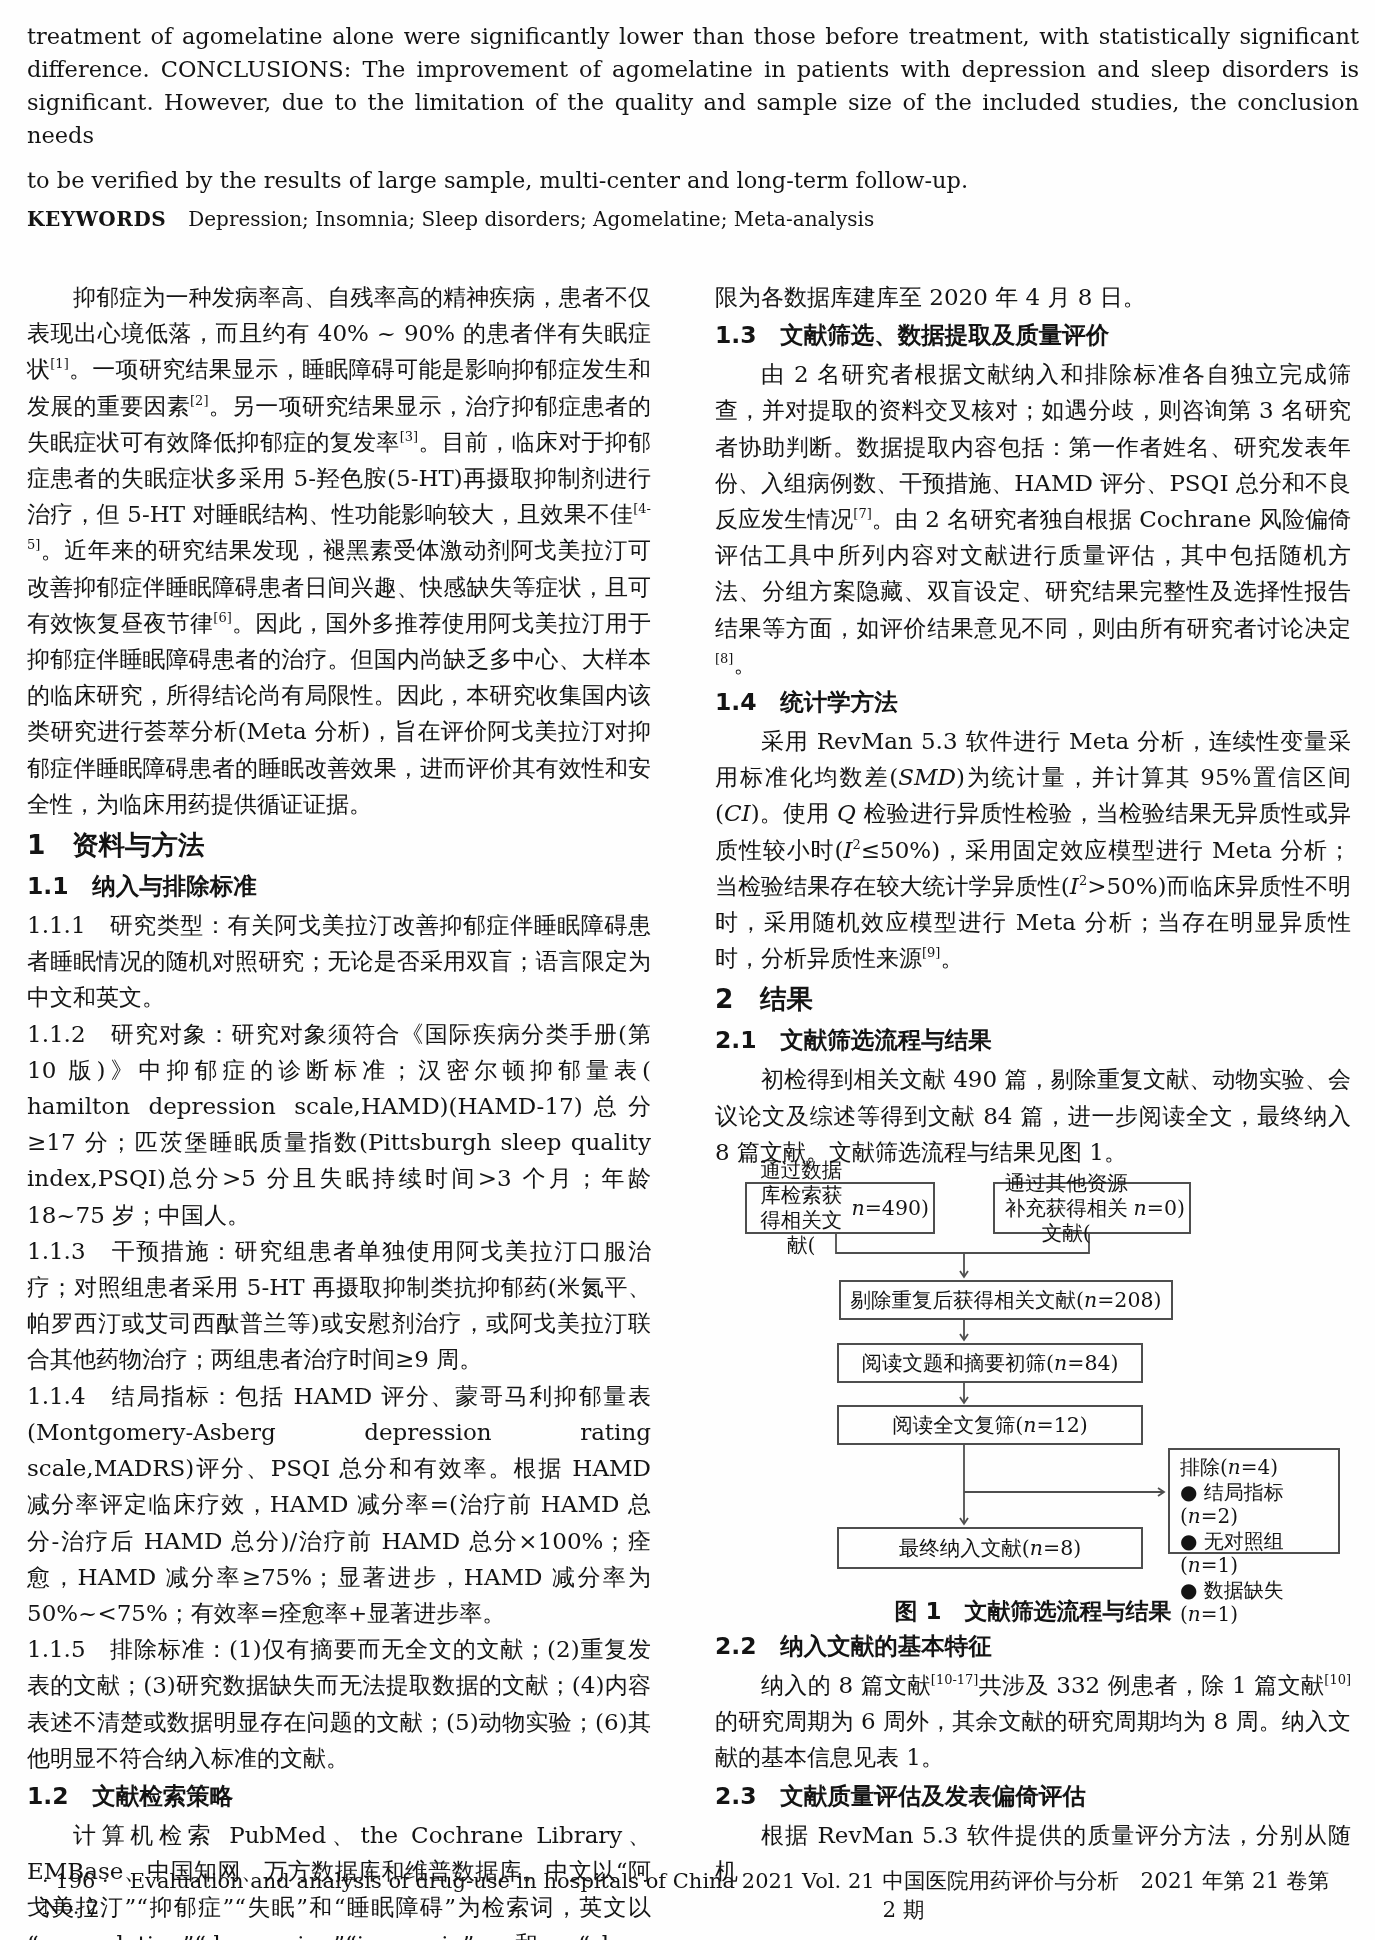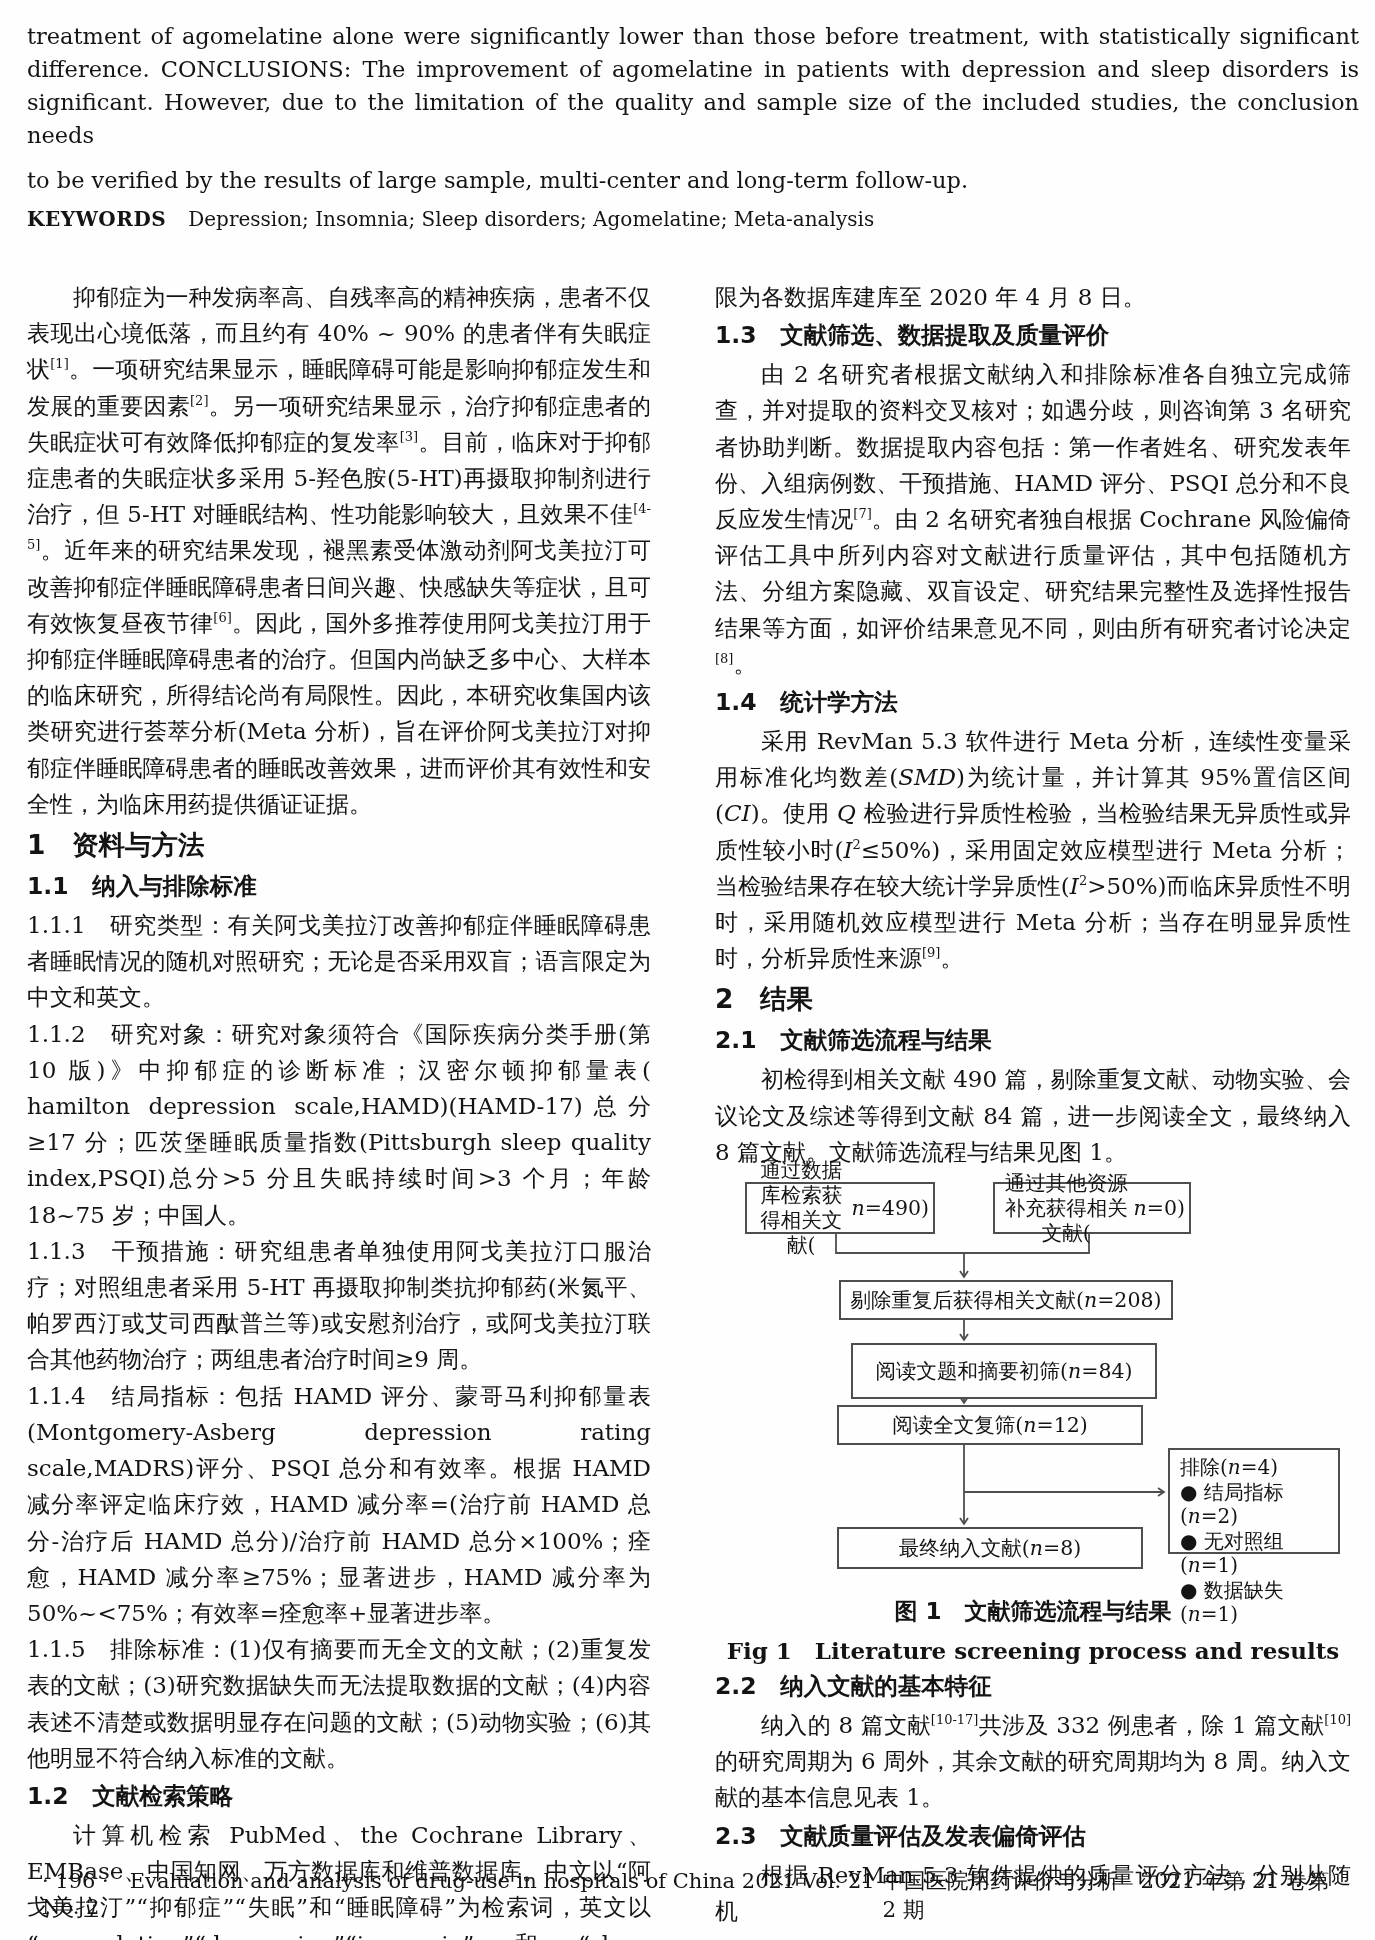--- a/index.html
+++ b/index.html
@@ -114,32 +114,31 @@
           <path d="M121,54 V73 H374 V54" fill="none" stroke="#4e4e4e" stroke-width="1.8"></path>
           <line x1="249" y1="73" x2="249" y2="97" stroke="#4e4e4e" stroke-width="1.8" marker-end="url(#arr)"></line>
           <line x1="249" y1="140" x2="249" y2="160" stroke="#4e4e4e" stroke-width="1.8" marker-end="url(#arr)"></line>
           <line x1="249" y1="203" x2="249" y2="223" stroke="#4e4e4e" stroke-width="1.8" marker-end="url(#arr)"></line>
           <line x1="249" y1="265" x2="249" y2="344" stroke="#4e4e4e" stroke-width="1.8" marker-end="url(#arr)"></line>
           <line x1="249" y1="312" x2="449" y2="312" stroke="#4e4e4e" stroke-width="1.8" marker-end="url(#arr)"></line>
         </svg>
         <div class="fbox" style="left:30px;top:2px;width:190px;height:52px;">通过数据库检索获得相关文献(<i>n</i>=490)</div>
         <div class="fbox" style="left:278px;top:2px;width:198px;height:52px;">通过其他资源补充获得相关文献(<i>n</i>=0)</div>
         <div class="fbox" style="left:124px;top:100px;width:334px;height:40px;">剔除重复后获得相关文献(<i>n</i>=208)</div>
-        <div class="fbox" style="left:136px;top:163px;width:306px;height:56px;">阅读文题和摘要初筛(<i>n</i>=84)</div>
+        <div class="fbox" style="left:122px;top:163px;width:306px;height:40px;">阅读文题和摘要初筛(<i>n</i>=84)</div>
         <div class="fbox" style="left:122px;top:225px;width:306px;height:40px;">阅读全文复筛(<i>n</i>=12)</div>
         <div class="fbox excl" style="left:453px;top:268px;width:172px;height:106px;">
           <div>排除(<i>n</i>=4)</div>
           <div>● 结局指标(<i>n</i>=2)</div>
           <div>● 无对照组(<i>n</i>=1)</div>
           <div>● 数据缺失(<i>n</i>=1)</div>
         </div>
         <div class="fbox" style="left:122px;top:347px;width:306px;height:42px;">最终纳入文献(<i>n</i>=8)</div>
       </div>
       <div class="figcap-zh">图 1　文献筛选流程与结果</div>
-      <div class="figcap-en">Fig 1　Literature screening process and results</div>
 
       <div class="h-sub">2.2　纳入文献的基本特征</div>
       <p class="indent">纳入的 8 篇文献<sup>[10-17]</sup>共涉及 332 例患者，除 1 篇文献<sup>[10]</sup>的研究周期为 6 周外，其余文献的研究周期均为 8 周。纳入文献的基本信息见表 1。</p>
       <div class="h-sub">2.3　文献质量评估及发表偏倚评估</div>
       <p class="indent">根据 RevMan 5.3 软件提供的质量评分方法，分别从随机</p>
     </div>
   </div>
 
   <div class="footer">
     <span class="f-left">· 196 ·　Evaluation and analysis of drug-use in hospitals of China 2021 Vol. 21 No. 2</span>

